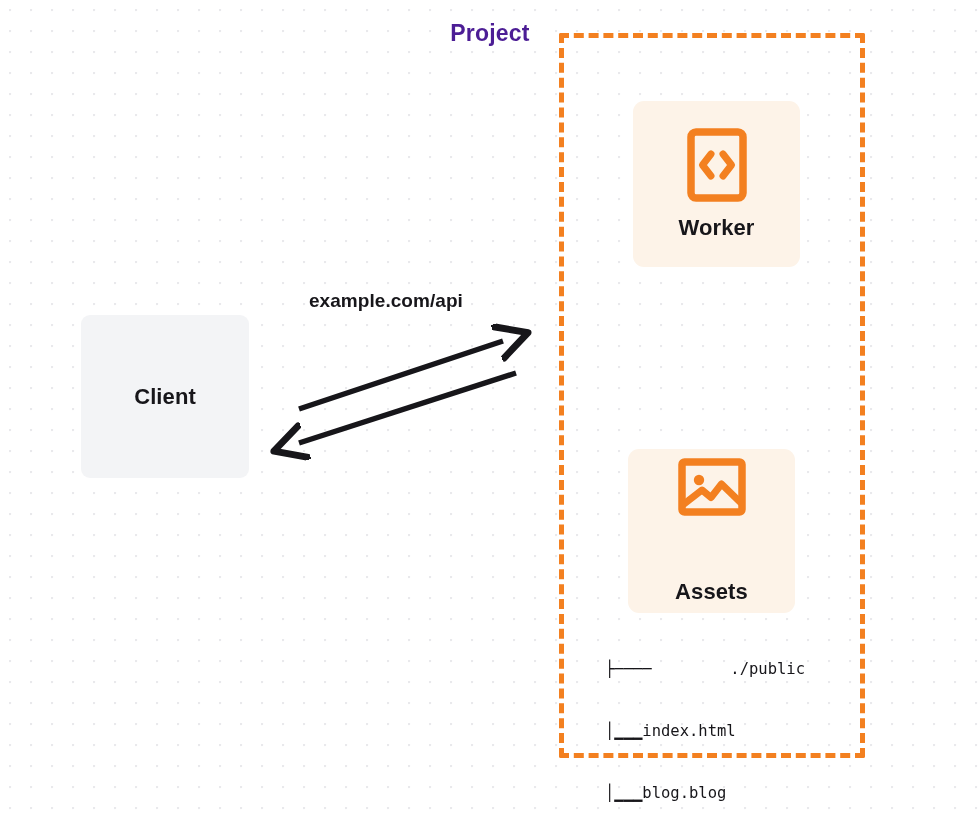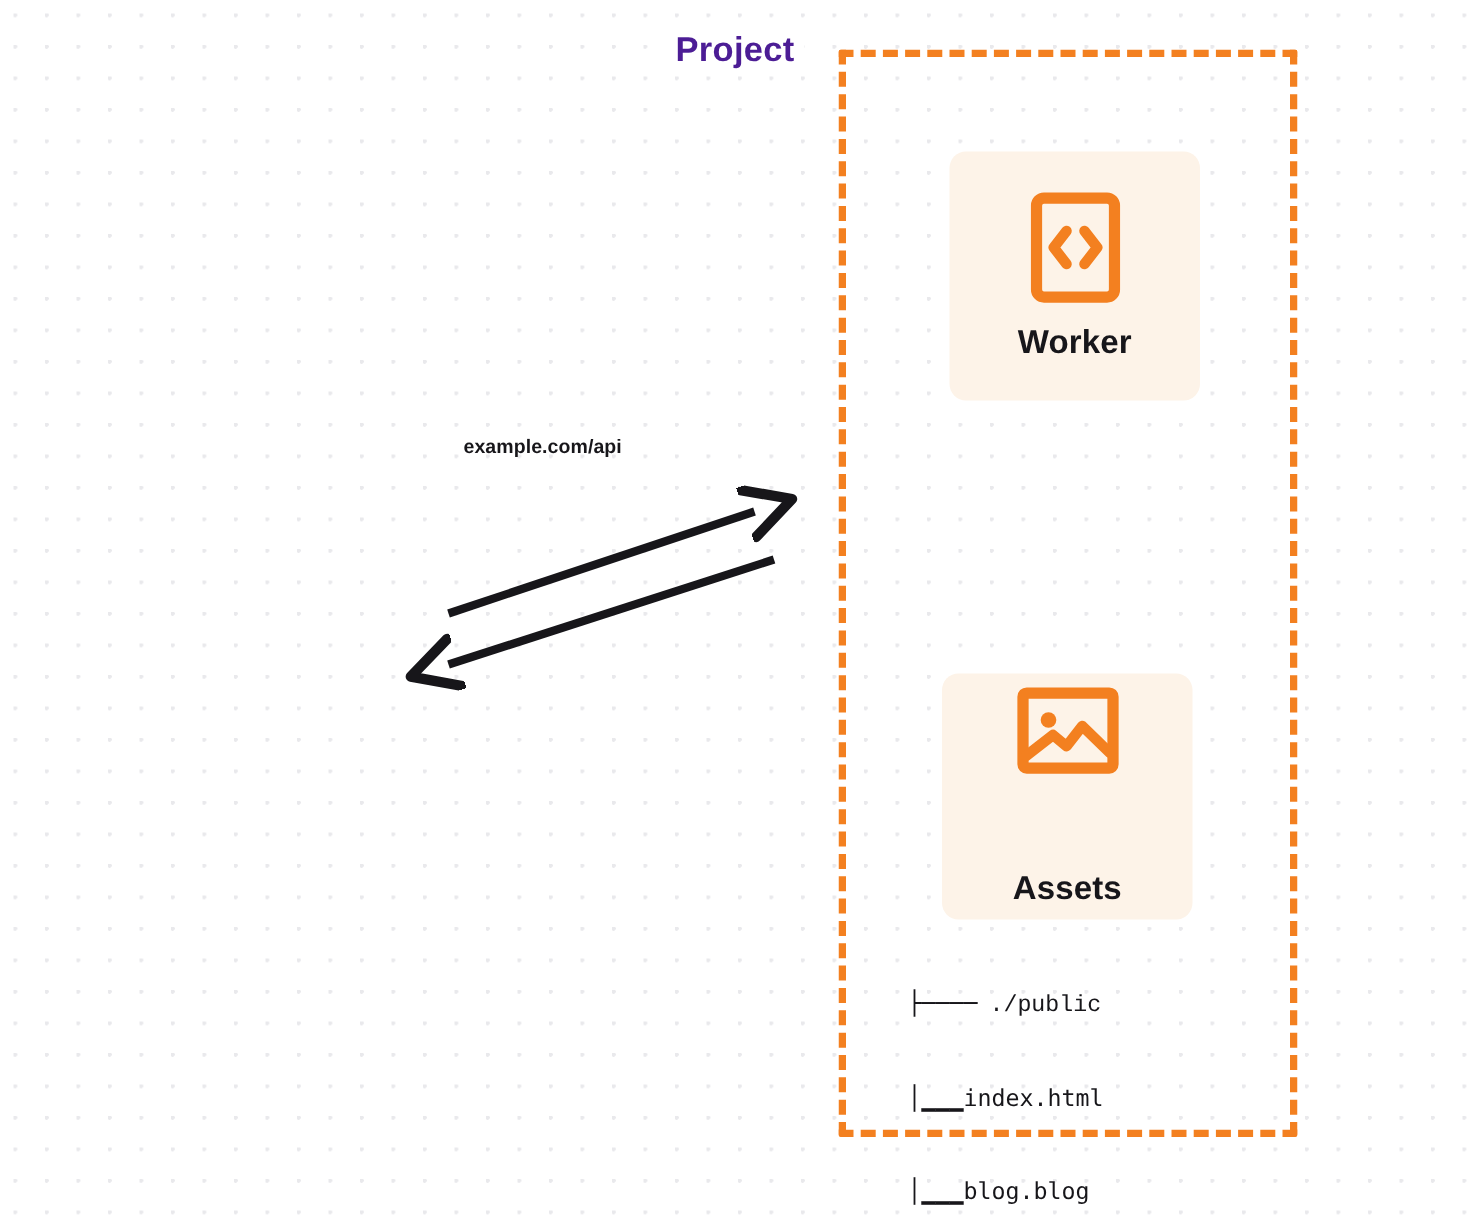--- a/index.html
+++ b/index.html
@@ -114,21 +114,21 @@
     left: 0;
     top: 0;
     width: 980px;
     height: 818px;
     pointer-events: none;
   }
   #request-label {
     position: absolute;
     left: 309px;
     top: 290px;
-    font-size: 13px;
+    font-size: 19px;
     font-weight: bold;
     color: #17161a;
     letter-spacing: 0.05px;
     white-space: nowrap;
   }
 
   
   #assets-file-tree {
     position: absolute;
     left: 605px;
@@ -147,30 +147,32 @@
   }
   #assets-file-tree .tree-branch {
     flex: none;
     white-space: pre;
   }
   #assets-file-tree .tree-name {
     flex: 1 1 auto;
     white-space: pre;
   }
   #assets-file-tree .tree-row.root-row .tree-name {
-    text-align: left;
+    text-align: right;
     padding-left: 8px;
-    font-family: Liberation Mono, monospace;
   }
 </style>
 </head>
 <body>
 
 <div id="diagram-canvas">
 
+  <div id="client-node">
+    <span class="node-label">Client</span>
+  </div>
 
   <svg id="connector-layer" viewBox="0 0 980 818" xmlns="http://www.w3.org/2000/svg">
     <defs>
       <marker id="arrowhead-ne" markerWidth="9" markerHeight="9" refX="1.2" refY="3.4" orient="auto" markerUnits="strokeWidth">
         <path d="M 0.4 0.4 L 6.0 3.4 L 0.4 6.4" fill="none" stroke="#17161a" stroke-width="1.25" stroke-linecap="round" stroke-linejoin="round"></path>
       </marker>
       <marker id="arrowhead-sw" markerWidth="9" markerHeight="9" refX="1.2" refY="3.4" orient="auto" markerUnits="strokeWidth">
         <path d="M 0.4 0.4 L 6.0 3.4 L 0.4 6.4" fill="none" stroke="#17161a" stroke-width="1.25" stroke-linecap="round" stroke-linejoin="round"></path>
       </marker>
     </defs>

